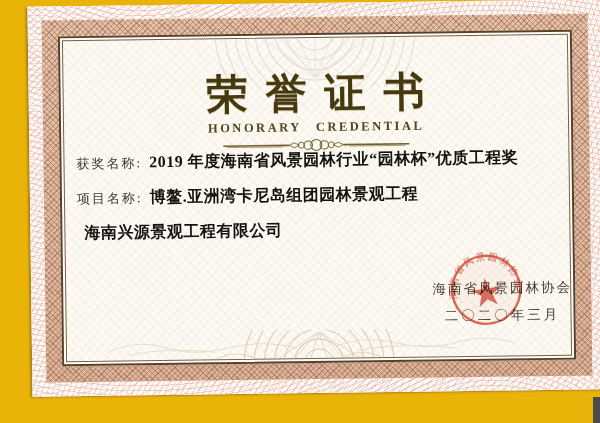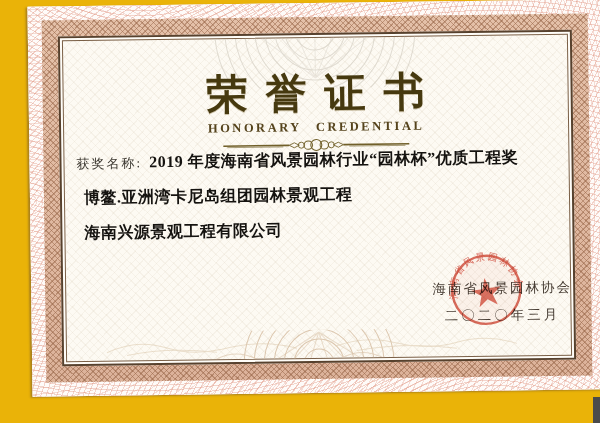--- a/index.html
+++ b/index.html
@@ -124,20 +124,21 @@
                 <path d="M112 8 l5 -2.5 5 2.5 -5 2.5 z" stroke-width="0.9"></path>
               </g>
             </svg>
 
             <div class="fields">
               <div class="field-row">
                 <span class="field-label">获奖名称:</span>
                 <span class="field-value">2019 年度海南省风景园林行业“园林杯”优质工程奖</span>
               </div>
               <div class="field-row">
+                <span class="field-label">项目名称:</span>
                 <span class="field-value">博鳌.亚洲湾卡尼岛组团园林景观工程</span>
               </div>
               <div class="field-row">
                 <span class="field-value">海南兴源景观工程有限公司</span>
               </div>
             </div>
 
             <div class="sign-block">
               <div class="sign-issuer">海南省风景园林协会</div>
               <div class="sign-date">二〇二〇年三月</div>

